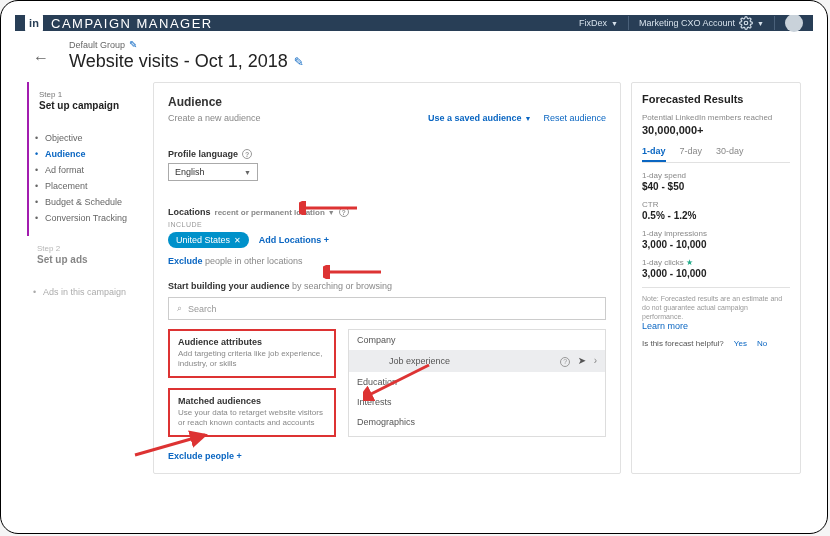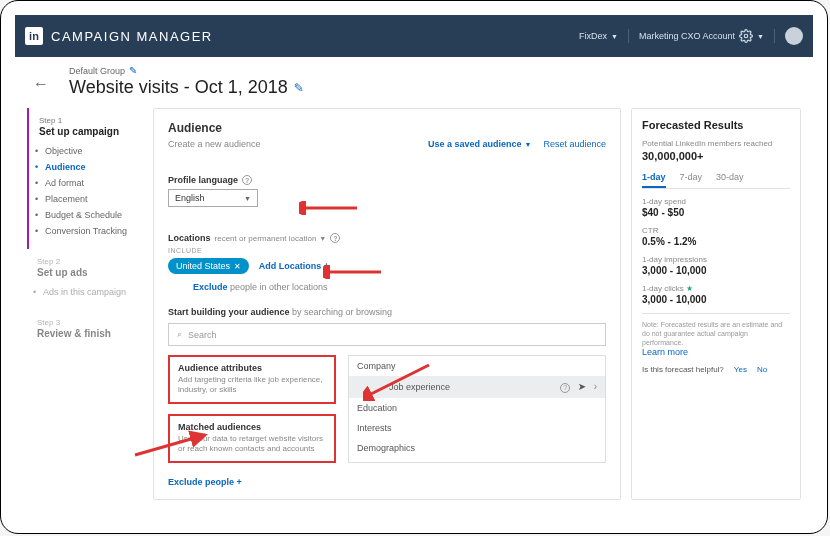--- a/index.html
+++ b/index.html
@@ -1,20 +1,20 @@
 <!DOCTYPE html>
 <html><head>
 <meta charset="utf-8">
 <style>
   * { box-sizing: border-box; margin: 0; padding: 0; }
   body { font-family: -apple-system, BlinkMacSystemFont, "Segoe UI", Arial, sans-serif; background: #f5f5f5; width: 830px; height: 536px; overflow: hidden; }
   .frame { width: 828px; height: 534px; background: #fff; border: 1px solid #000; border-radius: 18px; position: relative; padding: 14px; }
   .inner { width: 100%; height: 100%; overflow: hidden; }
 
-  .topbar { background: #283e56; height: 42px; display: flex; align-items: center; padding: 0 10px; font-size: 10px; color: #fff; }
+  .topbar { background: #283e56; height: 16px; display: flex; align-items: center; padding: 0 10px; font-size: 10px; color: #fff; }
   .li-logo { width: 18px; height: 18px; background: #fff; color: #283e56; display: flex; align-items: center; justify-content: center; font-weight: bold; font-size: 11px; border-radius: 2px; margin-right: 8px; }
   .app-name { letter-spacing: 1.5px; font-size: 13px; }
   .topbar-right { margin-left: auto; display: flex; align-items: center; gap: 10px; }
   .top-chip { display: flex; align-items: center; gap: 4px; font-size: 9px; color: #d6e1eb; }
   .divider-v { width: 1px; height: 14px; background: #4a617a; }
   .avatar { width: 18px; height: 18px; border-radius: 50%; background: #c9d2da; }
   .gear { width: 14px; height: 14px; }
 
   .titlebar { display: flex; align-items: center; padding: 8px 20px 10px 14px; }
   .back-arrow { width: 24px; height: 24px; display: flex; align-items: center; justify-content: center; color: #666; margin-right: 16px; font-size: 16px; cursor: pointer; }
@@ -23,21 +23,21 @@
   .title-big { font-size: 18px; color: #222; font-weight: 300; display: flex; align-items: center; gap: 6px; margin-top: 1px; }
   .pencil { color: #0a66c2; font-size: 10px; cursor: pointer; }
 
   .content { display: flex; gap: 10px; padding: 0 12px; }
   .sidebar { width: 116px; }
   .step-block { padding: 8px 0 10px 10px; }
   .step-block.inactive { opacity: 0.55; }
   .step-label { font-size: 8px; color: #777; }
   .step-title { font-size: 10px; font-weight: 600; color: #222; margin-top: 1px; }
   .active-step { border-left: 2px solid #a21caf; }
-  .step-items { list-style: none; margin-top: 6px; }
+  .step-items { list-style: none; margin-top: 19px; }
   .step-items li { font-size: 9px; padding: 3px 0 3px 6px; color: #666; position: relative; cursor: pointer; }
   .step-items li::before { content: '•'; position: absolute; left: -4px; }
   .step-items li.current { color: #0a66c2; font-weight: 600; }
 
   .main-panel { flex: 1; border: 1px solid #e1e1e1; border-radius: 2px; padding: 12px 14px; font-size: 10px; color: #333; }
   .panel-title { font-size: 12px; font-weight: 600; margin-bottom: 4px; }
   .panel-row { display: flex; align-items: center; }
   .panel-sub { font-size: 9px; color: #888; }
   .link { color: #0a66c2; font-size: 9px; cursor: pointer; }
   .link.bold { font-weight: 600; }
@@ -46,21 +46,21 @@
   .sect-label { font-size: 9px; font-weight: 600; margin-top: 26px; display: flex; align-items: center; gap: 4px; }
   .help { display:inline-flex; width:10px; height:10px; border:1px solid #999; border-radius:50%; font-size:7px; align-items:center; justify-content:center; color:#999; }
   .select { margin-top:4px; border:1px solid #aaa; font-size:9px; padding:3px 6px; width:90px; display:flex; justify-content:space-between; align-items:center; cursor:pointer; background:#fff; }
 
   .sub-thin { font-size:8px; color:#888; font-weight:500; }
   .chip { display:inline-flex; align-items:center; background:#0091ca; color:#fff; font-size:9px; padding:3px 8px; border-radius:10px; gap:4px; cursor:pointer; }
   .chip-x { font-size:8px; }
   .add-loc { color:#0a66c2; font-size:9px; font-weight:600; margin-left:10px; cursor:pointer;text-align:right; }
   .add-loc::after { content:' +'; }
   .exclude-line { font-size:9px; color:#888; margin-top:8px; }
-  .exclude-line .link { font-weight:600;margin-left:25px; }
+  .exclude-line .link { font-weight:600; }
 
   .build { margin-top:14px; }
   .search-box { border:1px solid #ccc; padding:5px 8px; font-size:9px; color:#999; display:flex; gap:6px; align-items:center; margin-top:6px; }
   .cards-row { display:flex; gap:12px; margin-top:9px; }
   .card-col { display:flex; flex-direction:column; gap:10px; width:168px; }
   .attr-card { border:2px solid #d33; padding:6px 8px; cursor:pointer; }
   .attr-card .t { font-size:9px; font-weight:600; }
   .attr-card .d { font-size:8px; color:#888; line-height:1.3; margin-top:2px; }
   .menu-col { flex:1; border:1px solid #ddd; font-size:9px; }
   .menu-item { padding:5px 8px; display:flex; align-items:center; justify-content:space-between; cursor:pointer; color:#555; }
@@ -146,24 +146,20 @@
             <li>Conversion Tracking</li>
           </ul>
         </div>
         <div class="step-block inactive">
           <div class="step-label">Step 2</div>
           <div class="step-title">Set up ads</div>
           <ul class="step-items">
               <li>Ads in this campaign</li>
             </ul>
         </div>
-        <div class="step-block inactive">
-          <div class="step-label">Step 3</div>
-          <div class="step-title">Review &amp; finish</div>
-        </div>
       </div>
 
       <div class="main-panel">
         <div class="panel-row">
           <div class="panel-title">Audience</div>
         </div>
         <div class="panel-row">
           <div class="panel-sub">Create a new audience</div>
           <div class="spacer"></div>
           <span class="link bold caret">Use a saved audience</span>
@@ -174,21 +170,21 @@
           <span>Profile language</span>
           <span class="help">?</span>
         </div>
         <div class="select">
           <span>English</span>
           <span style="font-size:7px;color:#666">▼</span>
         </div>
 
         <div class="sect-label">
           <span>Locations</span>
-          <span class="sub-thin caret" style="font-weight:400">recent or permanent location</span>
+          <span class="sub-thin caret" style="font-weight:700">recent or permanent location</span>
           <span class="help">?</span>
         </div>
         <div style="font-size:7px;color:#999;letter-spacing:0.5px;margin-top:4px">INCLUDE</div>
         <div style="margin-top:4px;display:flex;align-items:center">
           <span class="chip">
             <span>United States</span>
             <span class="chip-x">✕</span>
           </span>
           <span class="add-loc">Add Locations</span>
         </div>

